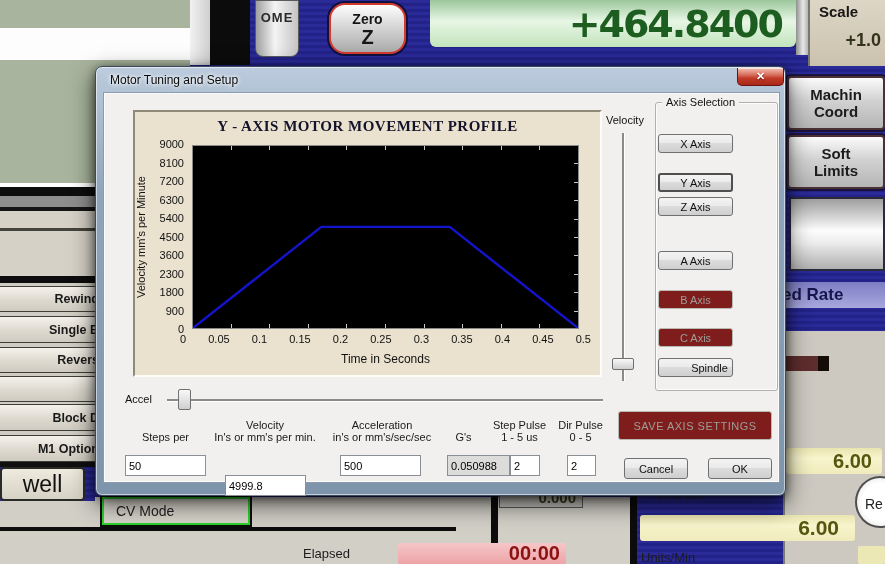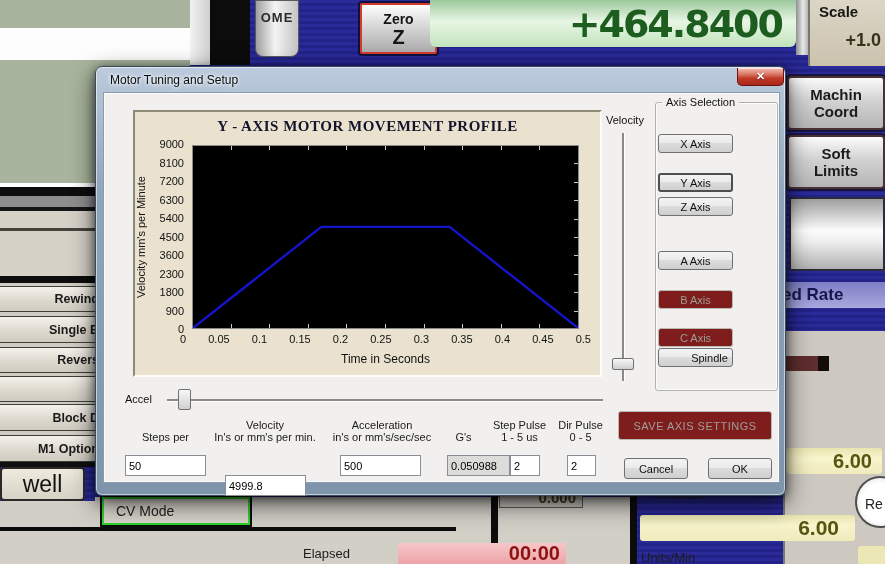--- a/index.html
+++ b/index.html
@@ -18,23 +18,23 @@
   .band-g{left:0;top:196px;width:95px;height:11px;background:#8e8e8e;}
   .band-b2{left:0;top:207px;width:95px;height:4px;background:#151515;}
   .band-beige{left:0;top:211px;width:95px;height:72px;background:#d5d1c7;}
   .band-line{left:0;top:228px;width:95px;height:3px;background:#44443c;}
   .band-b3{left:0;top:276px;width:113px;height:9px;background:#0d0d0d;}
   .left-col{left:0;top:283px;width:113px;height:180px;background:#cfccc3;}
 
   .home-btn{left:255px;top:0;width:44px;height:57px;border:1px solid #5a5a5a;border-radius:0 0 8px 8px;
     background:linear-gradient(90deg,#9f9f9f,#f4f4f4 45%,#c4c4c4);color:#2a2a2a;font-weight:bold;font-size:13px;
     line-height:14px;text-align:center;padding-top:10px;letter-spacing:1px;word-break:break-all;}
-  .zeroz{left:329px;top:3px;width:77px;height:51px;border:2px solid #d23b2c;border-radius:2px;
+  .zeroz{left:329px;top:3px;width:77px;height:51px;border:2px solid #d23b2c;border-radius:16px;
     box-shadow:0 0 0 2px rgba(12,12,50,.85);background:linear-gradient(#fdfdfd,#cfcfcf 55%,#ababab);
-    display:flex;flex-direction:column;align-items:center;justify-content:center;color:#151515;margin-left:31px;}
+    display:flex;flex-direction:column;align-items:center;justify-content:center;color:#151515;}
   .zeroz .l1{font-size:14px;font-weight:bold;}
   .zeroz .l2{font-size:20px;font-weight:bold;line-height:20px;}
   .zdro{left:430px;top:0;width:366px;height:47px;border-radius:0 0 6px 6px;
     background:linear-gradient(#9cc79c,#e7f6e4 45%,#c2e4bd);display:flex;align-items:center;justify-content:flex-end;
     padding-right:14px;color:#1d5e20;font-family:"DejaVu Sans",sans-serif;font-weight:bold;font-size:38px;letter-spacing:-2px;}
   .bezel{left:796px;top:0;width:14px;height:55px;background:linear-gradient(90deg,#8f8f8f,#e8e8e8 50%,#9f9f9f);}
   .scale-panel{left:808px;top:0;width:77px;height:66px;background:linear-gradient(#ddd6c6,#cbc2ae);border-left:2px solid #77776f;}
   .scale-lbl{left:9px;top:3px;font-size:15px;font-weight:bold;color:#161616;position:absolute;}
   .scale-val{right:4px;top:30px;font-size:18px;font-weight:bold;color:#33331a;position:absolute;}
 
@@ -265,21 +265,21 @@
       <div class="abs slider-thumb v-thumb"></div>
 
       <div class="abs groupbox"></div>
       <div class="abs group-label">Axis Selection</div>
       <div class="abs btn-w7 axis-btn" style="top:41px;">X Axis</div>
       <div class="abs btn-w7 axis-btn active" style="top:80px;">Y Axis</div>
       <div class="abs btn-w7 axis-btn" style="top:104px;">Z Axis</div>
       <div class="abs btn-w7 axis-btn" style="top:158px;">A Axis</div>
       <div class="abs btn-w7 axis-btn disabled" style="top:197px;">B Axis</div>
       <div class="abs btn-w7 axis-btn disabled" style="top:235px;">C Axis</div>
-      <div class="abs btn-w7 axis-btn" style="top:255px;padding-left:28px;">Spindle</div>
+      <div class="abs btn-w7 axis-btn" style="top:265px;padding-left:28px;">Spindle</div>
 
       <div class="abs btn-w7 save-btn disabled">SAVE AXIS SETTINGS</div>
       <div class="abs btn-w7 cancel-btn">Cancel</div>
       <div class="abs btn-w7 ok-btn">OK</div>
 
       <div class="abs a-label">Accel</div>
       <div class="abs a-track"></div>
       <div class="abs slider-thumb a-thumb"></div>
 
       <div class="abs fld-lbl" style="left:21px;top:338px;width:81px;">Steps per</div>

